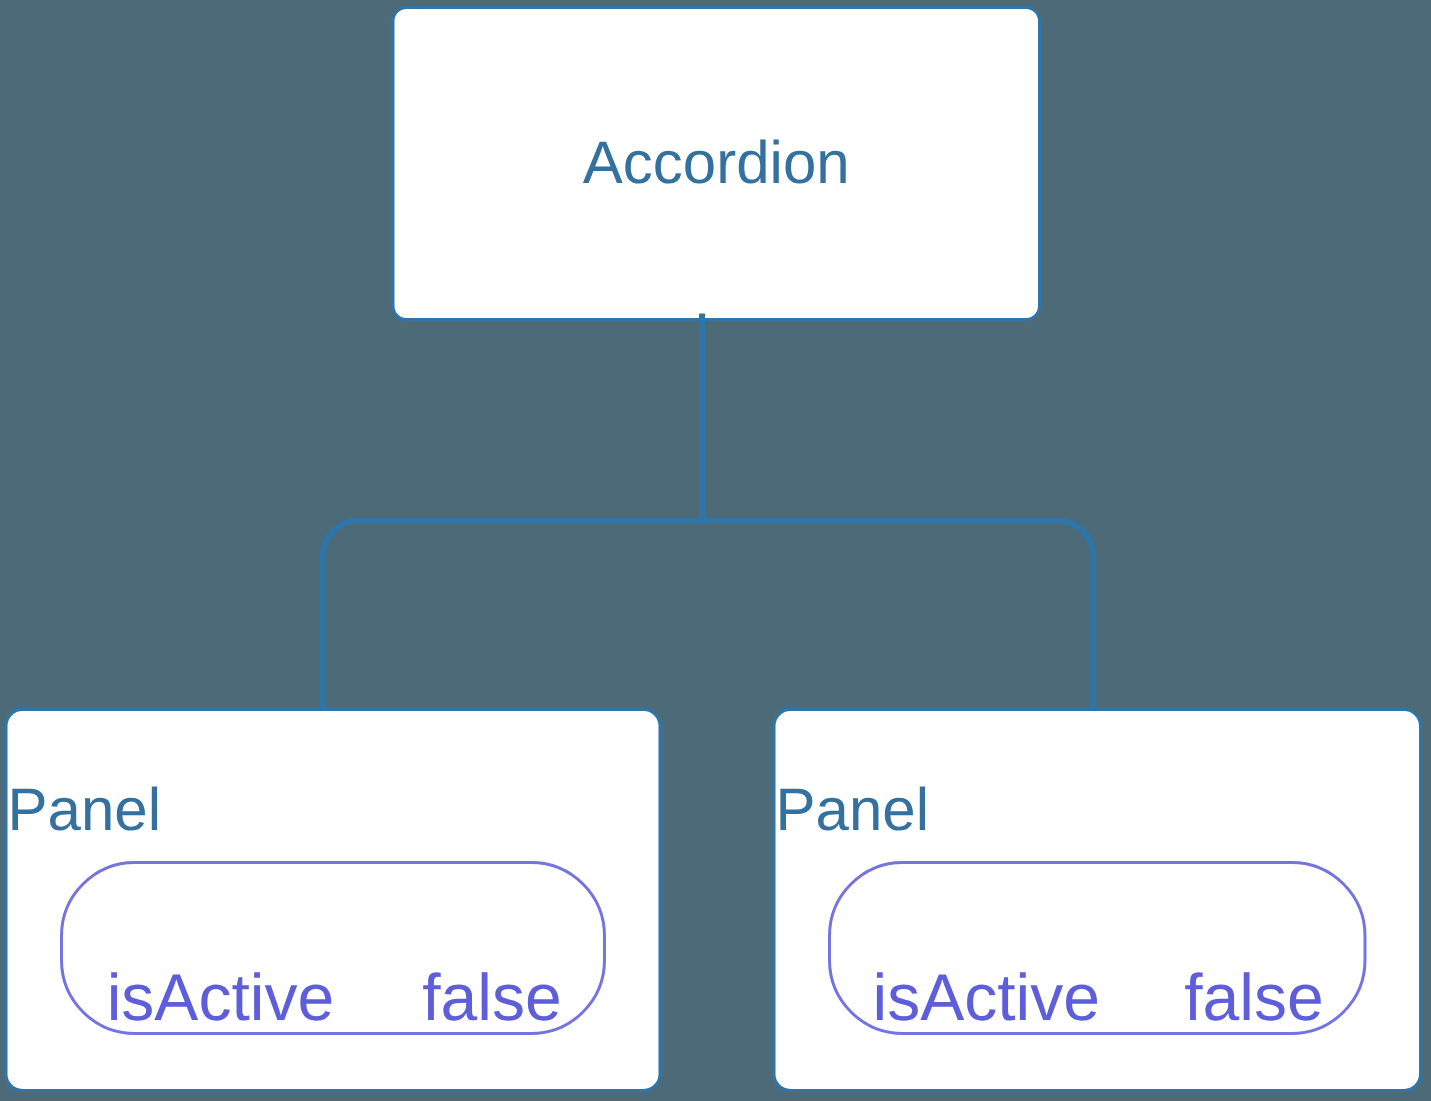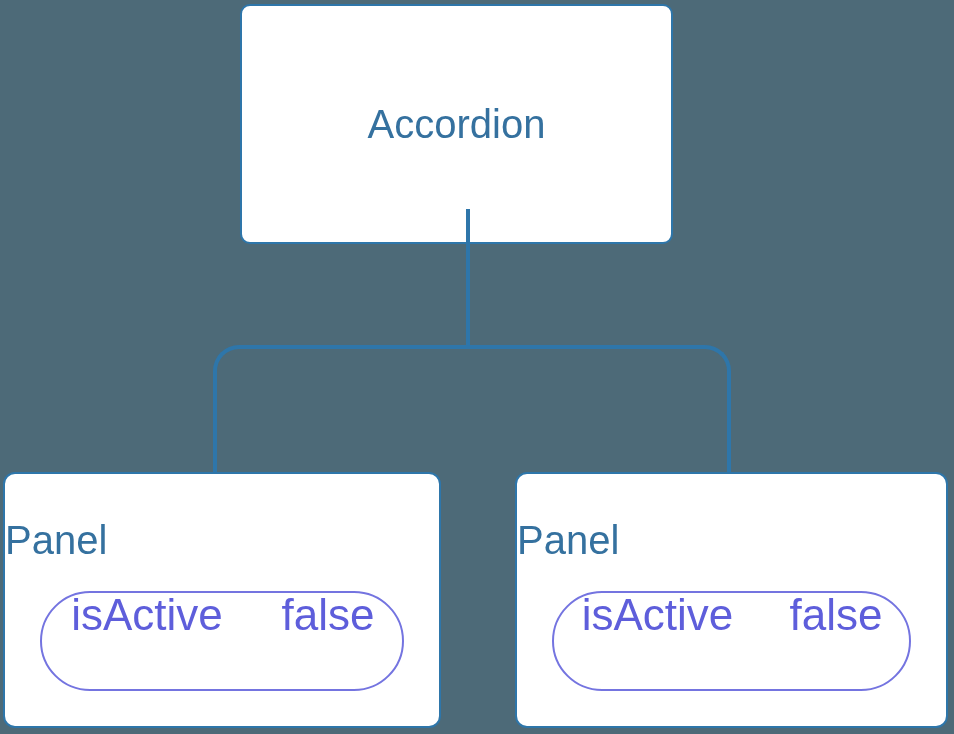--- a/index.html
+++ b/index.html
@@ -18,22 +18,22 @@
     overflow: hidden;
     background: var(--background);
     font-family: "Liberation Sans", sans-serif;
   }
   .node {
     position: absolute;
     background: var(--node-bg);
     border: 2px solid var(--node-border);
   }
   .root-node {
-    left: 240px; top: 4px;
-    width: 433px; height: 240px;
+    left: 261px; top: 4px;
+    width: 433px; height: 210px;
     border-radius: 10px;
     display: flex; align-items: center; justify-content: center;
   }
   .node-label {
     color: var(--node-text);
     font-size: 40px;
     line-height: 1;
     white-space: nowrap;
   }
   .stem {
@@ -56,25 +56,25 @@
   }
   .panel-left  { left: 3px;   width: 438px; }
   .panel-right { left: 515px; width: 433px; }
   .panel-title {
     position: absolute;
     top: 46px; left: 0; right: 0;
   }
   .state-pill {
     position: absolute;
     left: 35px; right: 35px;
-    top: 117px; height: 100px;
+    top: 100px; height: 116px;
     border: 2px solid var(--state-border);
     border-radius: 50px;
     display: flex;
-    align-items: flex-start;
+    align-items: flex-end;
     overflow: hidden;
   }
   .state-cell {
     display: flex; align-items: center; justify-content: center;
     color: var(--state-text);
     font-size: 44px;
     line-height: 1;
     white-space: nowrap;
   }
   .state-key   { flex: 0 0 58.3%; }

